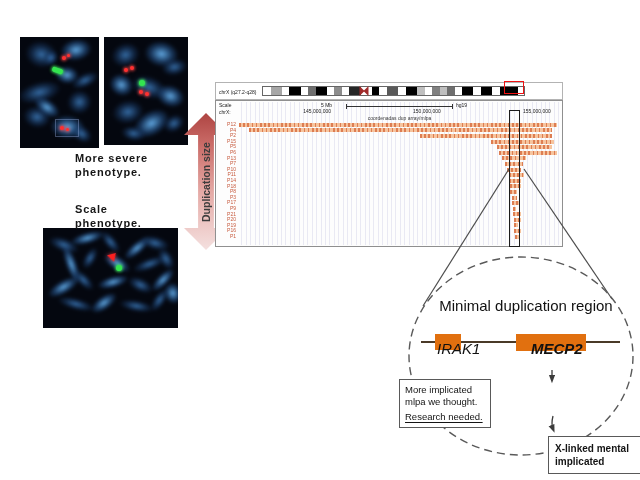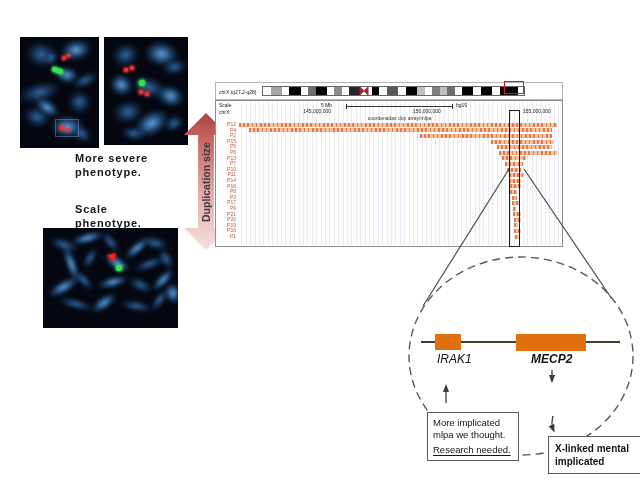--- a/index.html
+++ b/index.html
@@ -67,21 +67,21 @@
   .panel-zone{position:absolute;left:22px;right:1px;top:0;bottom:0;pointer-events:none;}
   .minbox{position:absolute;top:9px;height:137px;border:1.5px solid #1c1c1c;box-sizing:border-box;}
 
   
   .overlay{position:absolute;left:0;top:0;pointer-events:none;}
 
   
   .callout-title{position:absolute;left:426px;top:297px;width:200px;text-align:center;font-size:15px;color:#111;}
   .gene-line{position:absolute;left:421px;top:341px;width:199px;height:2px;background:#4a3a28;}
   .gene-box{position:absolute;top:334px;height:16px;background:#e1700f;}
-  .gene-label{position:absolute;top:352px;font-style:italic;font-size:12px;color:#111;}
+  .gene-label{position:absolute;top:340px;font-style:italic;font-size:15px;color:#111;}
   .note{position:absolute;background:#fff;border:1.5px solid #595959;padding:4px 5px;font-size:9.5px;line-height:11.5px;color:#141414;}
   .u{text-decoration:underline;text-underline-offset:2px;}
   .note .gap{height:4px;}
   .note-outcome{font-weight:700;font-size:10px;line-height:13px;padding:5px 6px;}
 </style>
 </head>
 <body>
 
 <div class="stage">
 
@@ -355,27 +355,28 @@
       </marker>
     </defs>
     <line x1="509" y1="169" x2="423" y2="306" stroke="#4d4d4d" stroke-width="1.2"></line>
     <line x1="524" y1="169" x2="612" y2="299" stroke="#4d4d4d" stroke-width="1.2"></line>
     <ellipse cx="521" cy="356" rx="112" ry="99" fill="none" stroke="#595959" stroke-width="1.4" stroke-dasharray="8 5"></ellipse>
     <path d="M446,403 L446,388" stroke="#3c3c3c" stroke-width="1.3" fill="none" marker-end="url(#ah)"></path>
     <path d="M552,370 L552,379" stroke="#3c3c3c" stroke-width="1.3" fill="none" marker-end="url(#ah)"></path>
     <path d="M553,416 Q551,424 553,429" stroke="#3c3c3c" stroke-width="1.3" fill="none" marker-end="url(#ah)"></path>
   </svg>
 
+  <div class="callout-title">Minimal duplication region</div>
   <div class="gene-line"></div>
   <div class="gene-box" style="left:435px;width:26px;"></div>
   <div class="gene-box" style="left:516px;width:70px;height:17px;"></div>
   <div class="gene-label" style="left:437px;">IRAK1</div>
   <div class="gene-label" style="left:531px;font-weight:bold;">MECP2</div>
 
-  <div class="note" style="left:399px;top:412px;width:80px;margin-left:28px;">
+  <div class="note" style="left:399px;top:379px;width:80px;">
     <div>More implicated</div>
     <div>mlpa we thought.</div>
     <div class="gap"></div>
     <div class="u">Research needed.</div>
   </div>
 
 
   <div class="note note-outcome" style="left:516px;top:436px;width:82px;margin-left:32px;">
     <div>X-linked mental</div>
     <div>implicated</div>

